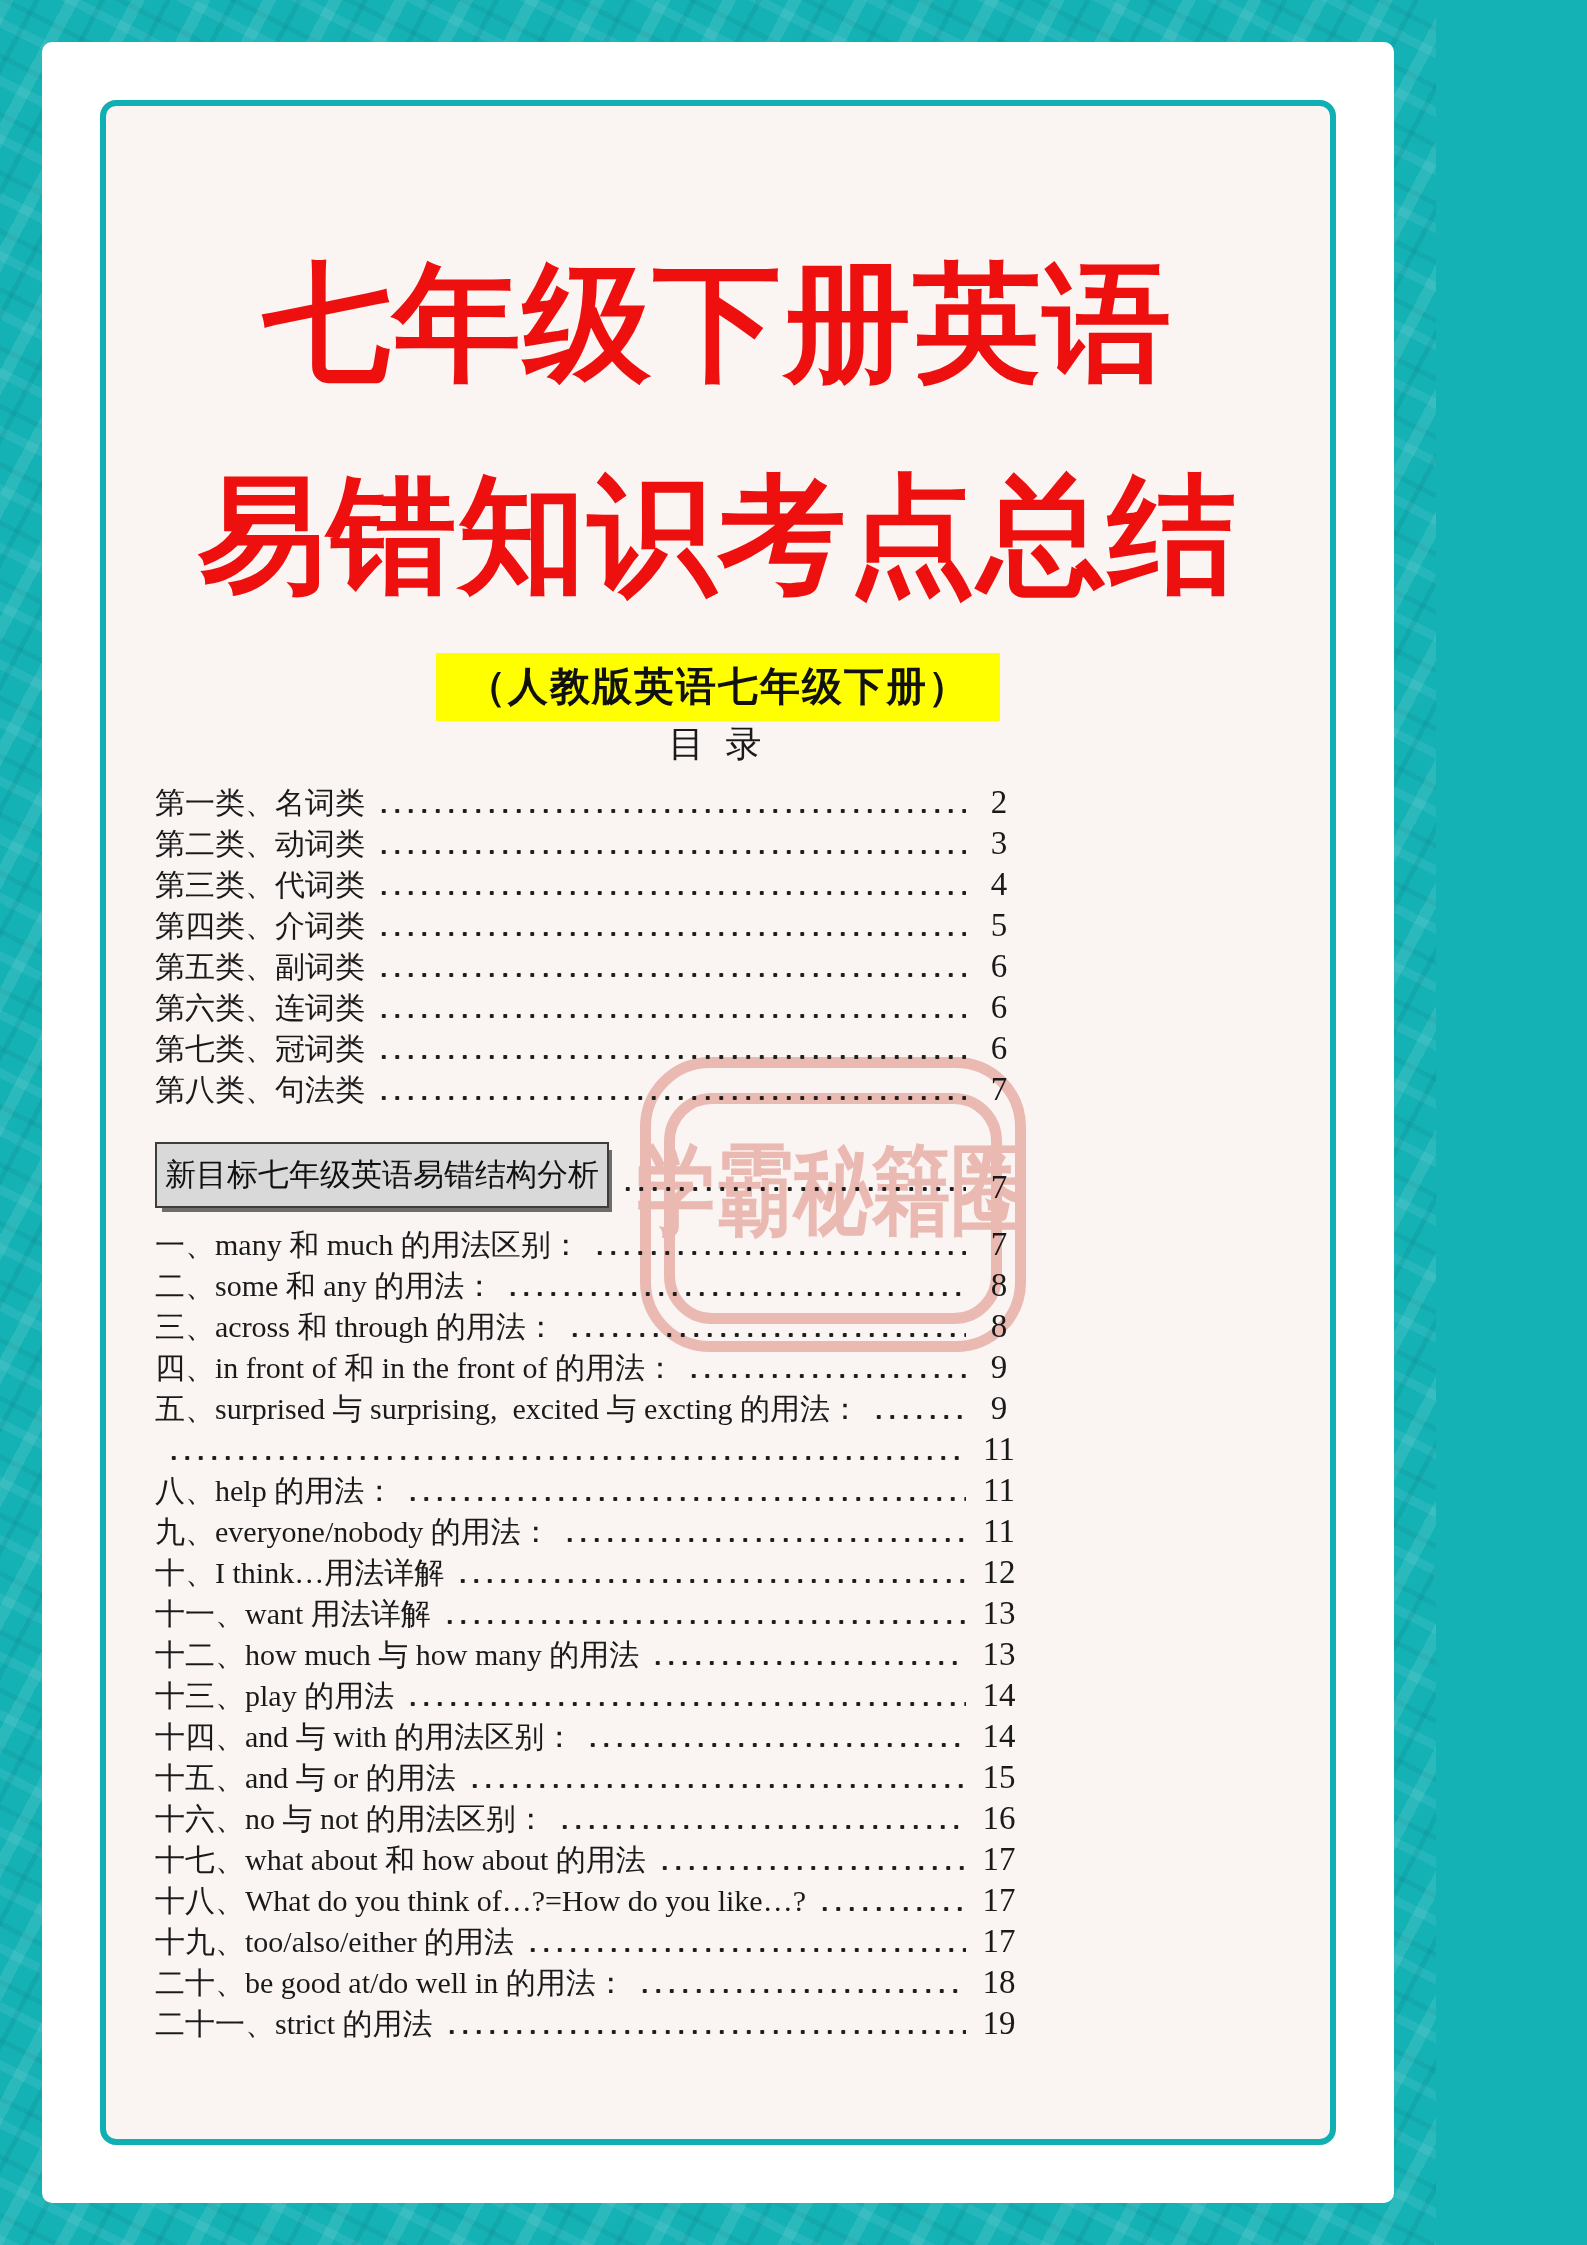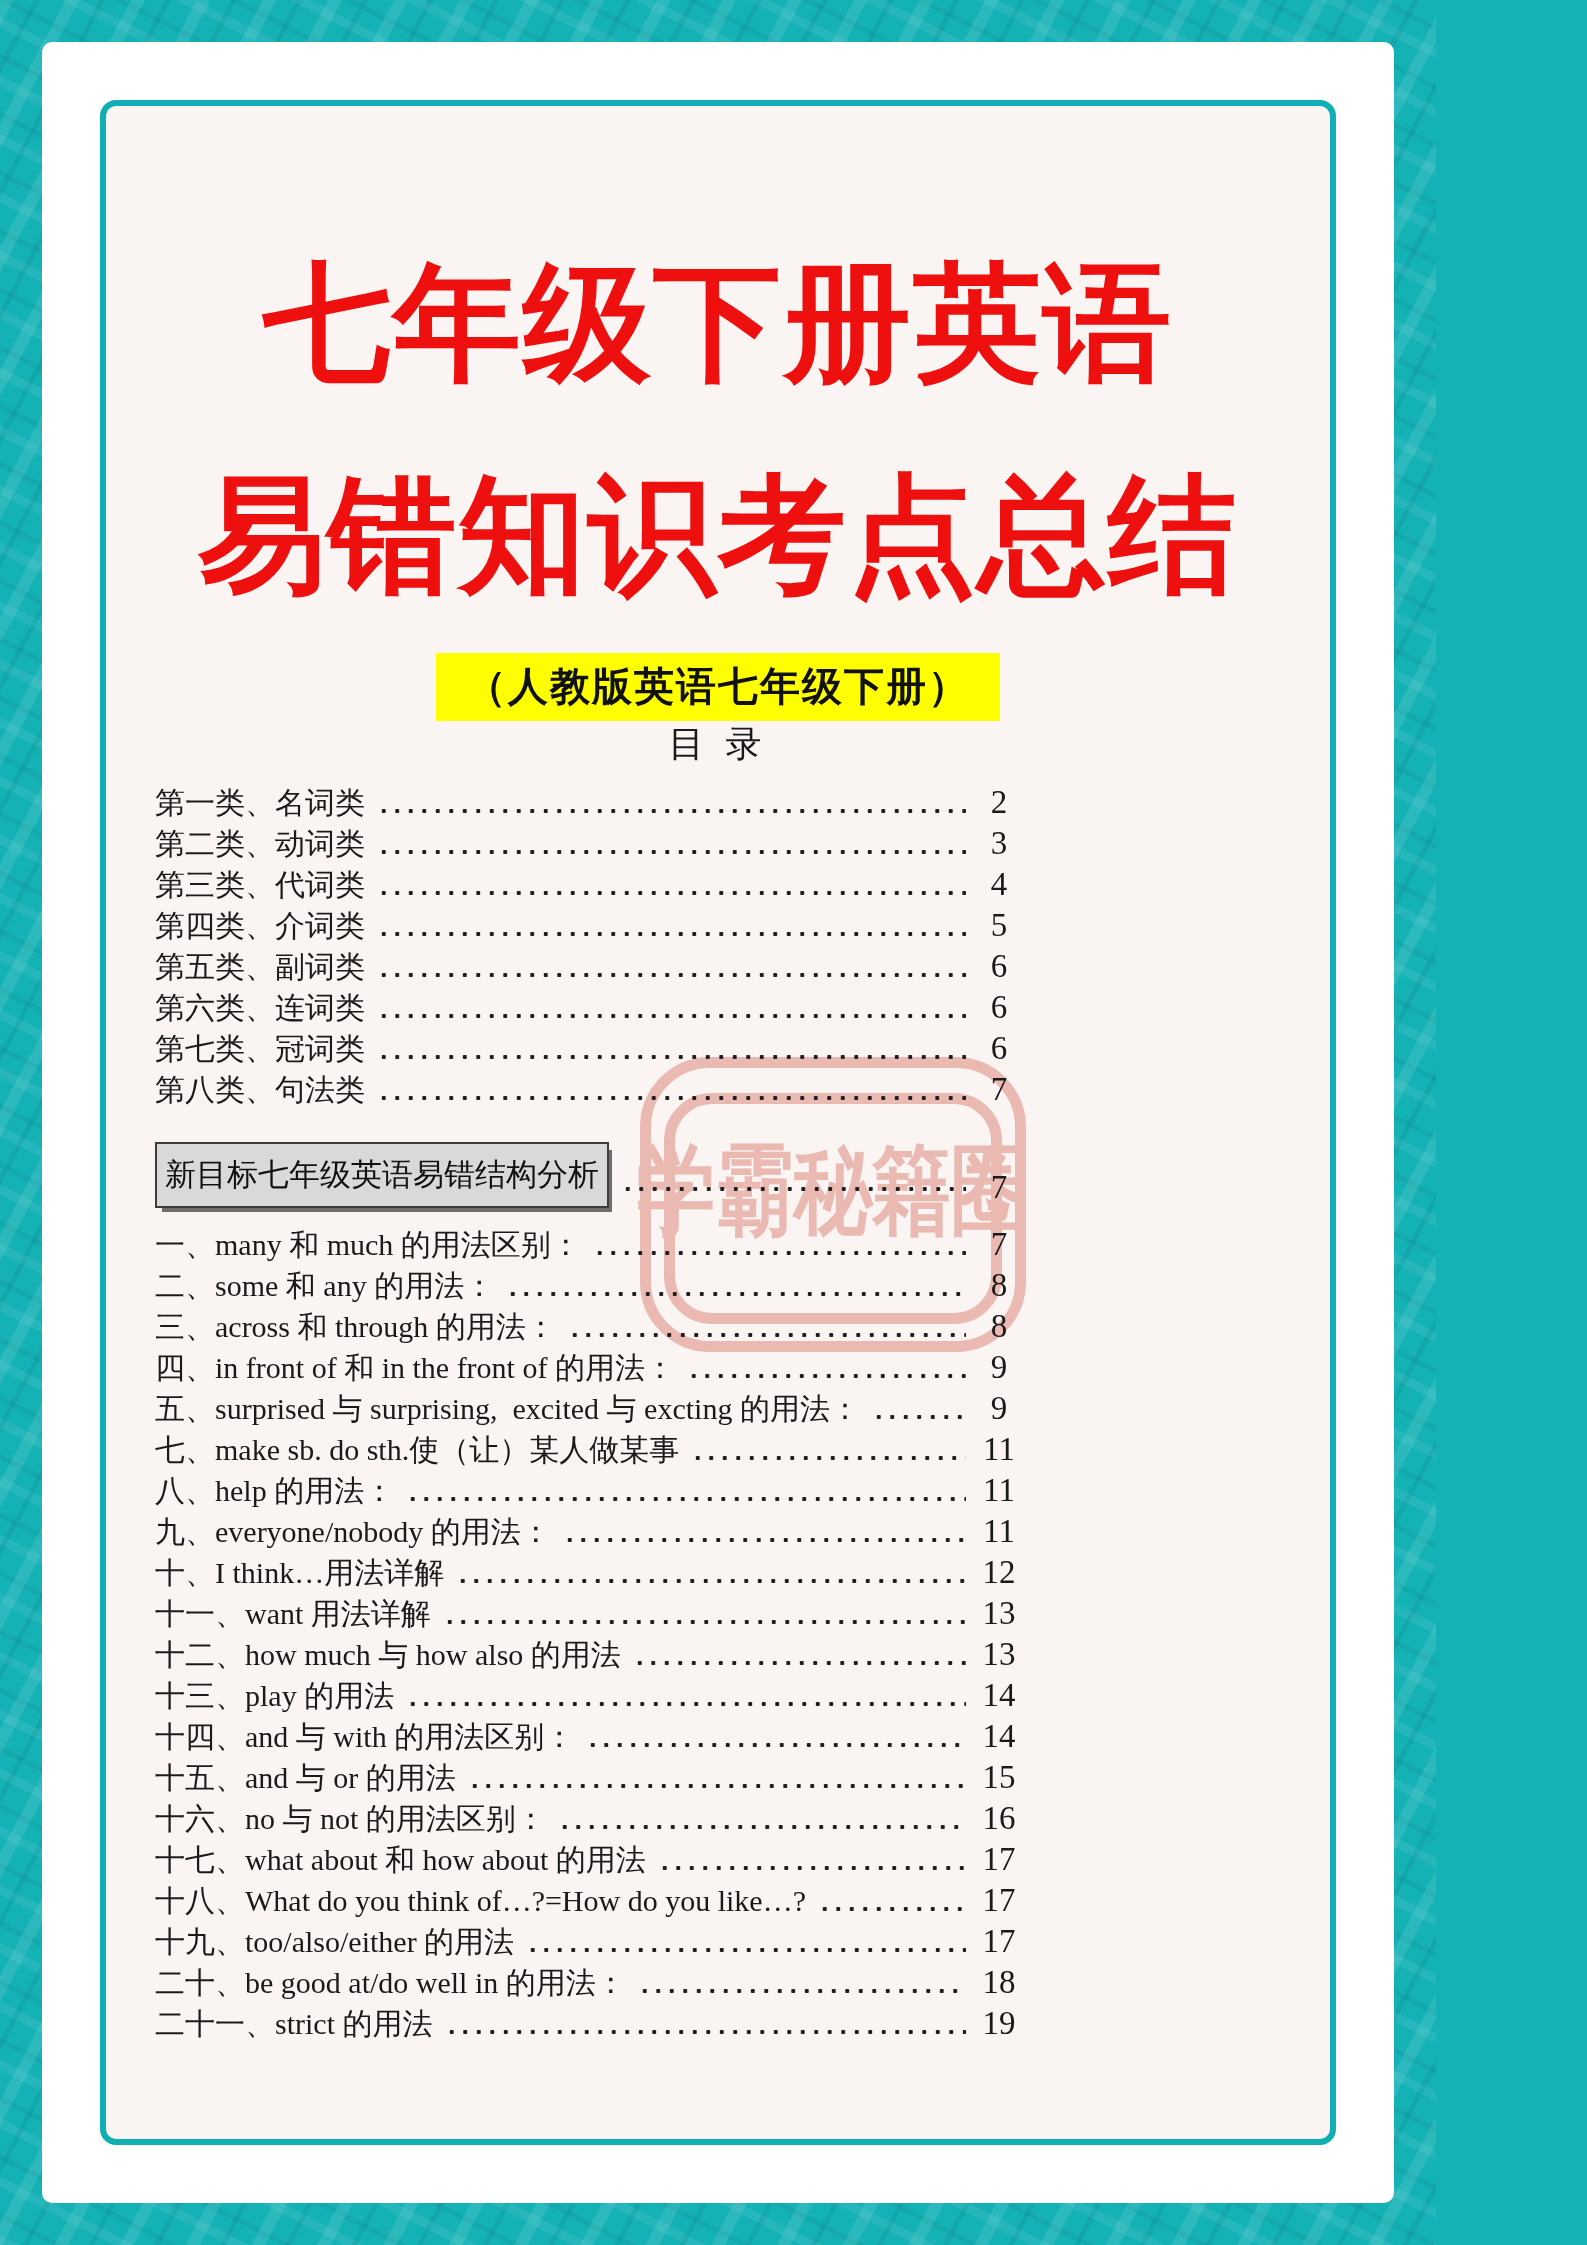--- a/index.html
+++ b/index.html
@@ -167,21 +167,20 @@
               <span class="toc-label">四、in front of 和 in the front of 的用法：</span>
               <span class="leader"></span>
               <span class="toc-page">9</span>
             </div>
           <div class="toc-row">
               <span class="toc-label">五、surprised 与 surprising,  excited 与 excting 的用法：</span>
               <span class="leader"></span>
               <span class="toc-page">9</span>
             </div>
           <div class="toc-row">
-              <span class="toc-label">七、make sb. do sth.使（让）某人做某事</span>
               <span class="leader"></span>
               <span class="toc-page">11</span>
             </div>
           <div class="toc-row">
               <span class="toc-label">八、help 的用法：</span>
               <span class="leader"></span>
               <span class="toc-page">11</span>
             </div>
           <div class="toc-row">
               <span class="toc-label">九、everyone/nobody 的用法：</span>
@@ -192,21 +191,21 @@
               <span class="toc-label">十、I think…用法详解</span>
               <span class="leader"></span>
               <span class="toc-page">12</span>
             </div>
           <div class="toc-row">
               <span class="toc-label">十一、want 用法详解</span>
               <span class="leader"></span>
               <span class="toc-page">13</span>
             </div>
           <div class="toc-row">
-              <span class="toc-label">十二、how much 与 how also 的用法</span>
+              <span class="toc-label">十二、how much 与 how many 的用法</span>
               <span class="leader"></span>
               <span class="toc-page">13</span>
             </div>
           <div class="toc-row">
               <span class="toc-label">十三、play 的用法</span>
               <span class="leader"></span>
               <span class="toc-page">14</span>
             </div>
           <div class="toc-row">
               <span class="toc-label">十四、and 与 with 的用法区别：</span>

